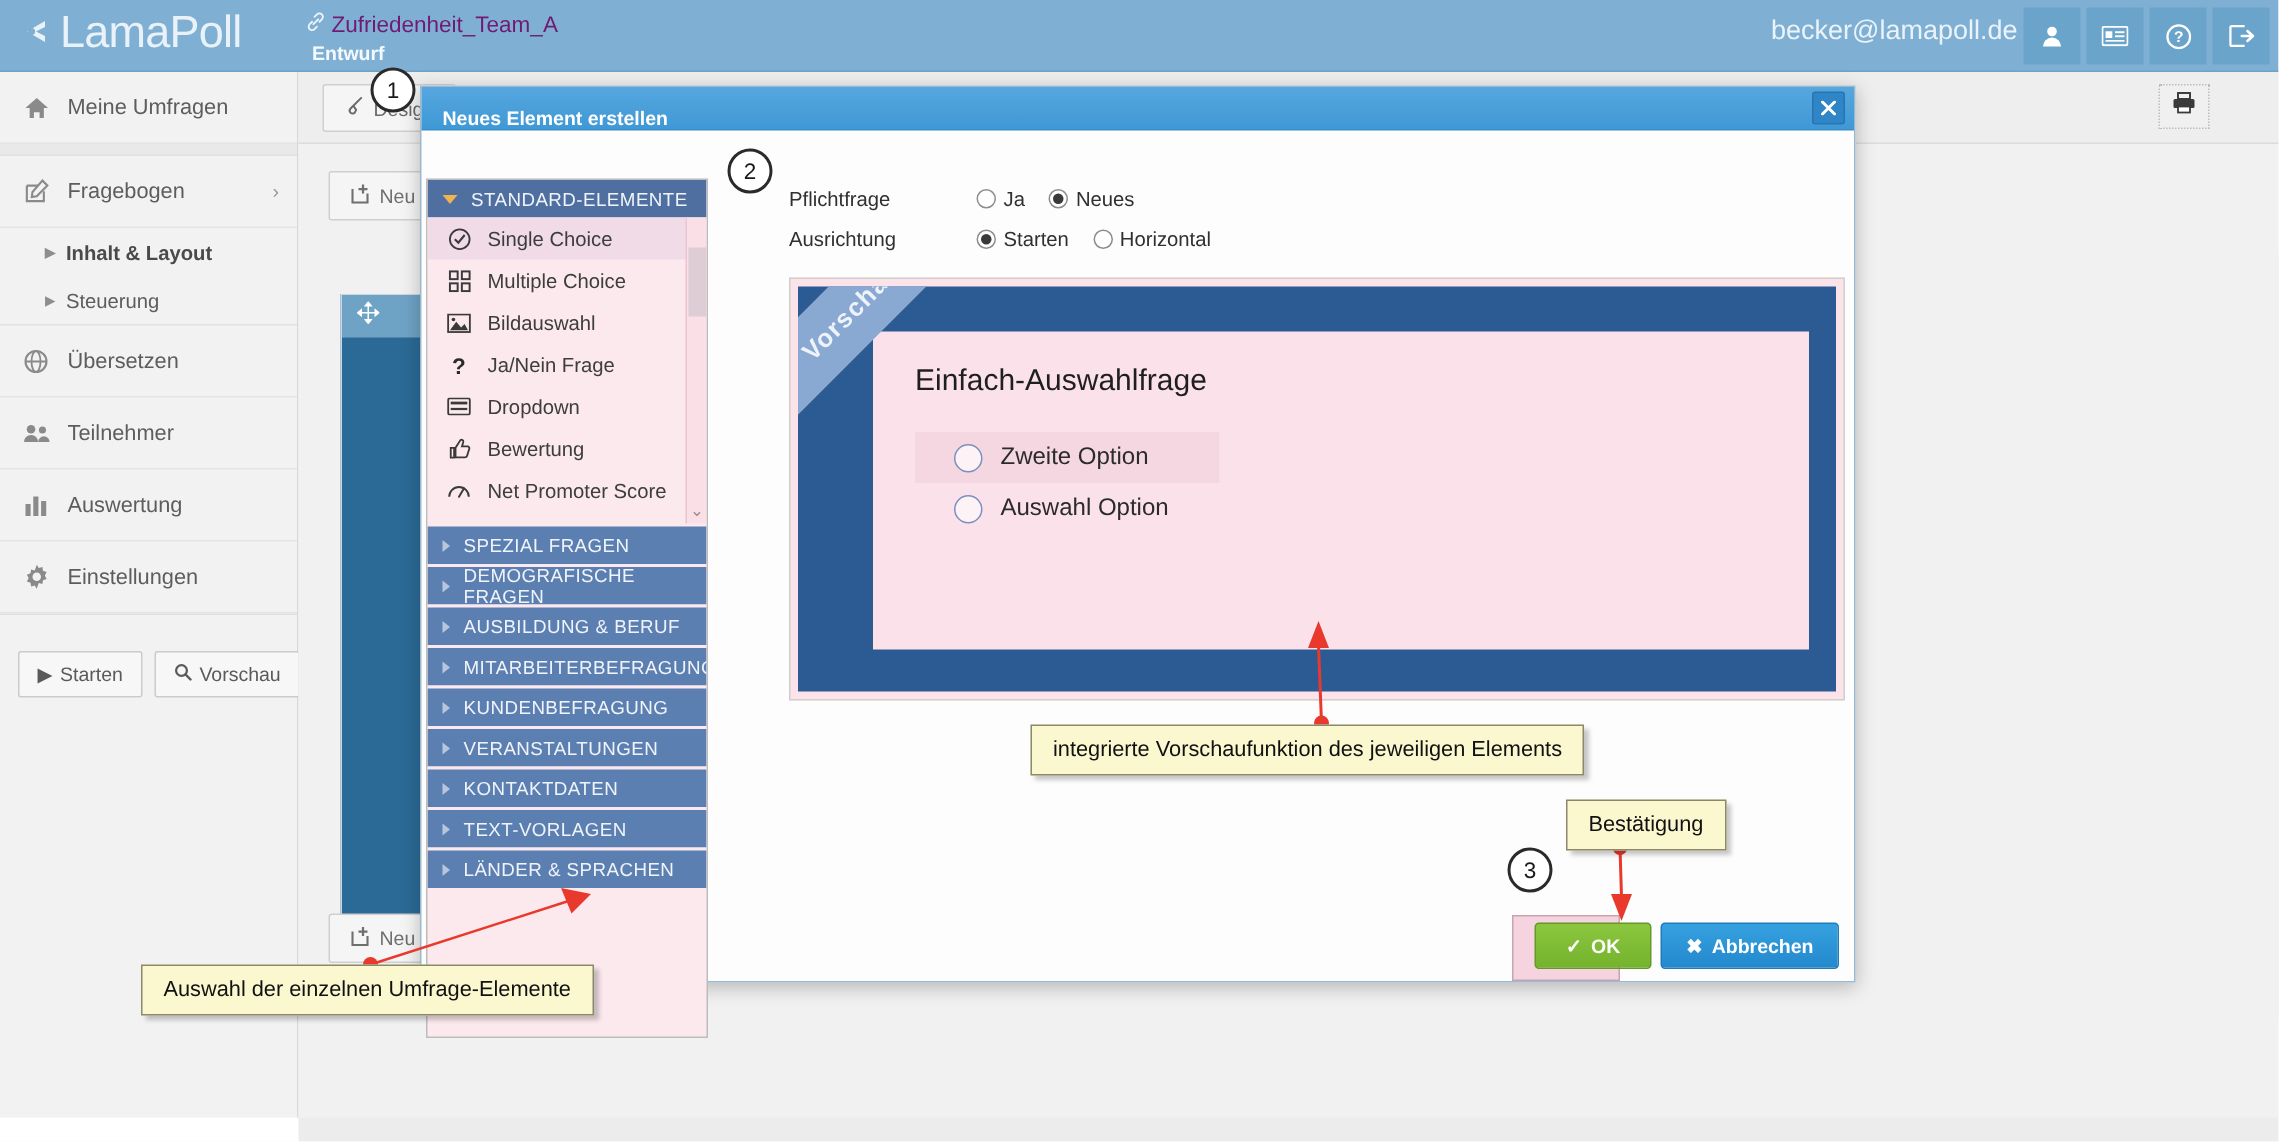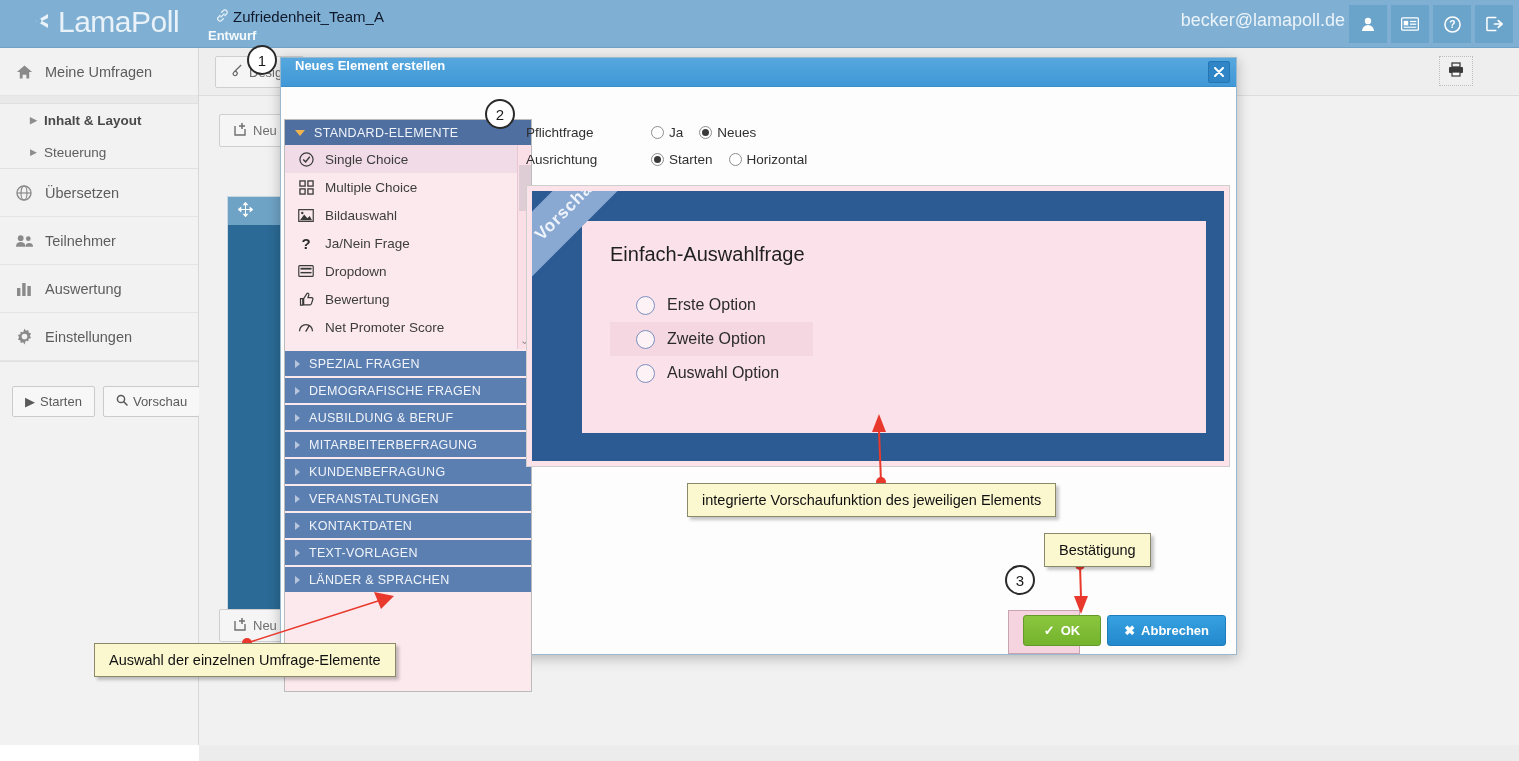--- a/index.html
+++ b/index.html
@@ -12,29 +12,29 @@
   }
   #root { position: relative; width: 1519px; height: 761px; }
 
   
   .topbar {
     position: absolute; left: 0; top: 0; width: 1519px; height: 48px;
     background: #7fb0d3;
     border-bottom: 1px solid #6ea2c7;
   }
   .brand {
-    position: absolute; left: 26px; top: 5px;
+    position: absolute; left: 8px; top: 5px;
     font-size: 30px; color: #e9f2f8; font-weight: 400;
     letter-spacing: -0.5px;
     display: flex; align-items: center; gap: 4px;
   }
   .brand-mark { display: inline-block; width: 28px; height: 28px; }
   .survey-name {
-    position: absolute; left: 216px; top: 8px;
-    color: #0f172a; font-size: 15px;
+    position: absolute; left: 204px; top: 8px;
+    color: #701a75; font-size: 15px;
     display: flex; align-items: center; gap: 4px;
   }
   .survey-state {
     position: absolute; left: 208px; top: 28px;
     color: #f4f9fc; font-size: 13px; font-weight: bold;
   }
   .user-email {
     position: absolute; right: 174px; top: 10px;
     color: #eaf3f9; font-size: 18px;
   }
@@ -130,34 +130,34 @@
 
   
   .modal {
     position: absolute; left: 280px; top: 57px; width: 957px; height: 598px;
     background: #fdfdfd; border: 1px solid #9ab8ce;
     box-shadow: 0 3px 12px rgba(0,0,0,0.25); z-index: 20;
   }
   .modal-title {
     height: 29px; background: linear-gradient(#56a7de, #3f98d6);
     color: #ffffff; font-size: 13px; font-weight: bold;
-    display: flex; align-items: flex-start; padding-left: 14px;
+    display: flex; align-items: flex-end; padding-left: 14px;
     border-bottom: 1px solid #3a8ec9; position: relative;
   }
   .modal-close {
     position: absolute; right: 6px; top: 3px; width: 22px; height: 22px;
     background: #2f85c6; border: 1px solid #2577b4; border-radius: 2px;
     color: #ffffff; font-size: 12px; display: flex;
     align-items: center; justify-content: center; cursor: pointer;
   }
   .modal-body { position: relative; height: 569px; }
 
   
   .chooser {
-    position: absolute; left: 3px; top: 32px; width: 248px; height: 573px;
+    position: absolute; left: 3px; top: 32px; width: 188px; height: 573px;
     background: #fce9ee; border: 1px solid #bcbcbc; overflow: hidden;
   }
   .cat-head {
     height: 25px; background: #5c7fb1; color: #f0f4fa; font-size: 12.5px;
     display: flex; align-items: center; gap: 9px; padding-left: 10px;
     letter-spacing: 0.3px; cursor: pointer;
   }
   .cat-head.open { background: #4f6fa0; }
   .tri-d { width: 0; height: 0; border-left: 5px solid transparent;
            border-right: 5px solid transparent; border-top: 6px solid #f0b44f; }
@@ -317,20 +317,30 @@
   <div class="sidebar">
     <div class="side-item">
       <span class="sic">
         <svg width="17" height="16" viewBox="0 0 18 16">
             <path d="M9 1 L17 8 H14 V15 H11 V11 H7 V15 H4 V8 H1 Z" fill="#8a8a8a"></path>
           </svg>
       </span>
       <span>Meine Umfragen</span>
     </div>
     <div class="side-gap"></div>
+    <div class="side-item">
+      <span class="sic">
+        <svg width="17" height="17" viewBox="0 0 18 18">
+            <path d="M2 5 h8 M2 5 v11 h12 V9" fill="none" stroke="#8a8a8a" stroke-width="1.5"></path>
+            <path d="M13 1.5 L16.5 5 L9 12.5 L5.5 13 L6 9.5 Z" fill="none" stroke="#8a8a8a" stroke-width="1.5"></path>
+          </svg>
+      </span>
+      <span>Fragebogen</span>
+      <span class="chev-r">›</span>
+    </div>
     <div class="side-sub active">
       <span class="caret-r">▶</span>
       <span>Inhalt &amp; Layout</span>
     </div>
     <div class="side-sub">
       <span class="caret-r">▶</span>
       <span>Steuerung</span>
     </div>
     <div class="side-sep"></div>
     <div class="side-item">
@@ -612,24 +622,20 @@
 
         <div class="preview-outer">
           <div class="preview-frame">
             <div class="ribbon">
               <div class="ribbon-band">
                 <span>Vorschau</span>
               </div>
             </div>
             <div class="preview-inner">
               <div class="qtitle">Einfach-Auswahlfrage</div>
-              <div class="qopt">
-                <span class="qrad"></span>
-                <span>Erste Option</span>
-              </div>
               <div class="qopt hover">
                 <span class="qrad"></span>
                 <span>Zweite Option</span>
               </div>
               <div class="qopt">
                 <span class="qrad"></span>
                 <span>Auswahl Option</span>
               </div>
             </div>
           </div>

